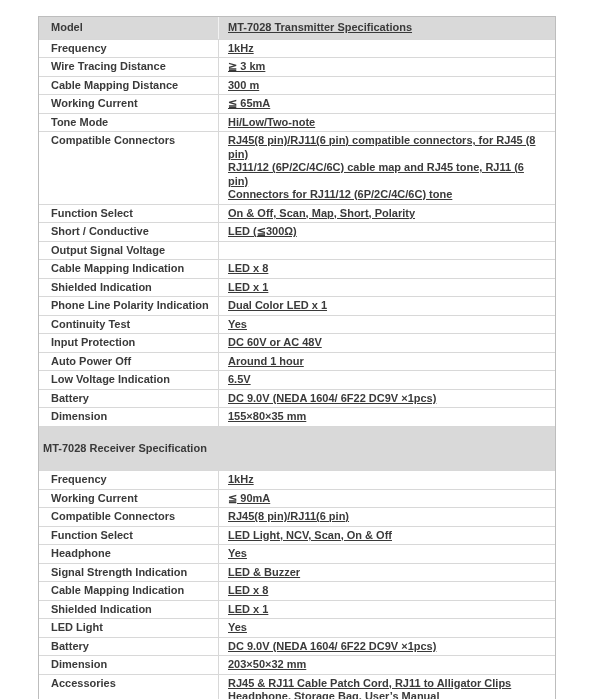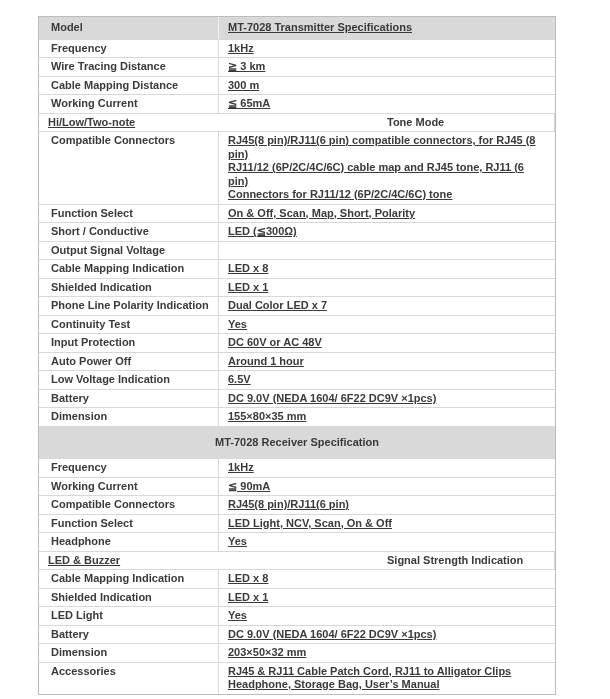--- a/index.html
+++ b/index.html
@@ -47,22 +47,21 @@
   }
   .row.header .cell {
     background: var(--fill, #d9d9d9);
     padding-top: 4px;
     padding-bottom: 4px;
   }
   .row.header .label-cell { border-right-color: #f2f2f2; }
   .row.section .section-cell {
     flex: 1 1 auto;
     background: var(--fill, #d9d9d9);
-    text-align: center;
-    padding: 9px 4px;
+    padding: 15px 4px;
   }
 </style>
 </head>
 <body style="background: rgb(255, 255, 255);">
 
 <div class="spec-table">
     <div class="row header">
       <div class="cell label-cell">Model</div>
       <div class="cell value-cell">MT-7028 Transmitter Specifications</div>
     </div>
@@ -76,22 +75,22 @@
     </div>
     <div class="row data">
       <div class="cell label-cell">Cable Mapping Distance</div>
       <div class="cell value-cell">300 m</div>
     </div>
     <div class="row data">
       <div class="cell label-cell">Working Current</div>
       <div class="cell value-cell">≦ 65mA</div>
     </div>
     <div class="row data">
+      <div class="cell label-cell">Tone Mode</div>
       <div class="cell value-cell">Hi/Low/Two-note</div>
-      <div class="cell label-cell">Tone Mode</div>
     </div>
     <div class="row data">
       <div class="cell label-cell">Compatible Connectors</div>
       <div class="cell value-cell">RJ45(8 pin)/RJ11(6 pin) compatible connectors, for RJ45 (8 pin)
 RJ11/12 (6P/2C/4C/6C) cable map and RJ45 tone, RJ11 (6 pin)
 Connectors for RJ11/12 (6P/2C/4C/6C) tone</div>
     </div>
     <div class="row data">
       <div class="cell label-cell">Function Select</div>
       <div class="cell value-cell">On &amp; Off, Scan, Map, Short, Polarity</div>
@@ -106,21 +105,21 @@
     <div class="row data">
       <div class="cell label-cell">Cable Mapping Indication</div>
       <div class="cell value-cell">LED x 8</div>
     </div>
     <div class="row data">
       <div class="cell label-cell">Shielded Indication</div>
       <div class="cell value-cell">LED x 1</div>
     </div>
     <div class="row data">
       <div class="cell label-cell">Phone Line Polarity Indication</div>
-      <div class="cell value-cell">Dual Color LED x 7</div>
+      <div class="cell value-cell">Dual Color LED x 1</div>
     </div>
     <div class="row data">
       <div class="cell label-cell">Continuity Test</div>
       <div class="cell value-cell">Yes</div>
     </div>
     <div class="row data">
       <div class="cell label-cell">Input Protection</div>
       <div class="cell value-cell">DC 60V or AC 48V</div>
     </div>
     <div class="row data">
@@ -156,22 +155,22 @@
     </div>
     <div class="row data">
       <div class="cell label-cell">Function Select</div>
       <div class="cell value-cell">LED Light, NCV, Scan, On &amp; Off</div>
     </div>
     <div class="row data">
       <div class="cell label-cell">Headphone</div>
       <div class="cell value-cell">Yes</div>
     </div>
     <div class="row data">
+      <div class="cell label-cell">Signal Strength Indication</div>
       <div class="cell value-cell">LED &amp; Buzzer</div>
-      <div class="cell label-cell">Signal Strength Indication</div>
     </div>
     <div class="row data">
       <div class="cell label-cell">Cable Mapping Indication</div>
       <div class="cell value-cell">LED x 8</div>
     </div>
     <div class="row data">
       <div class="cell label-cell">Shielded Indication</div>
       <div class="cell value-cell">LED x 1</div>
     </div>
     <div class="row data">

